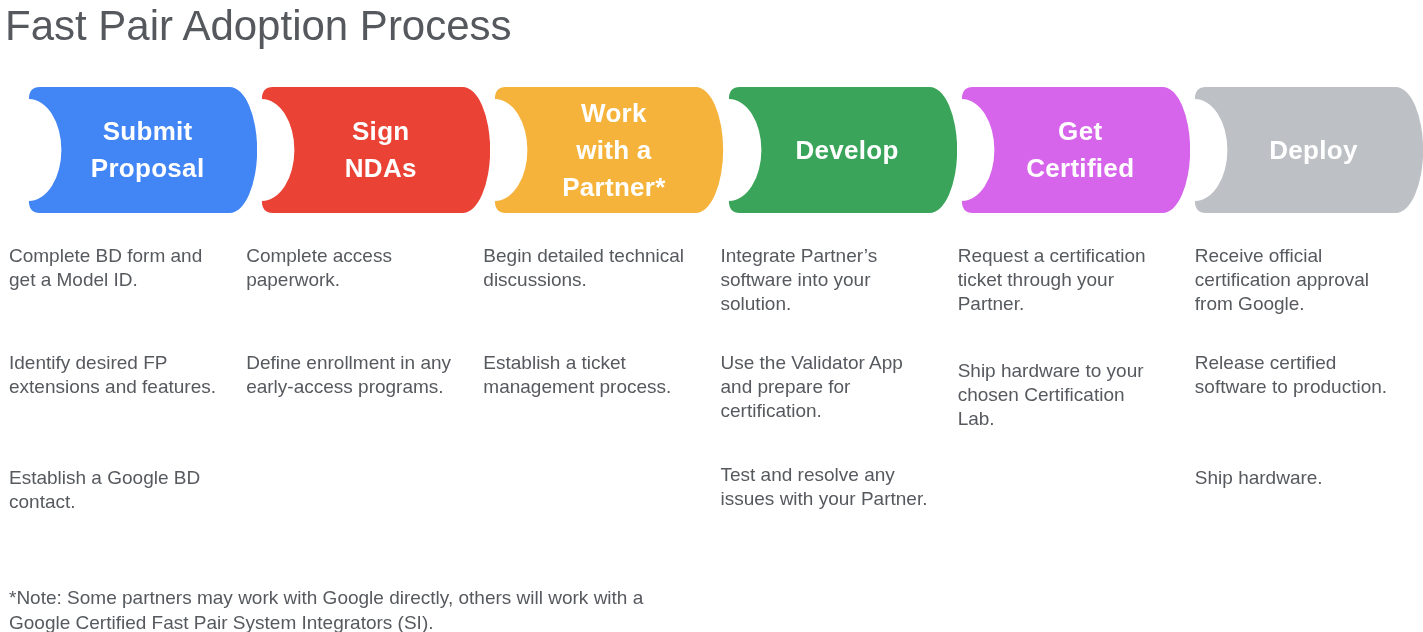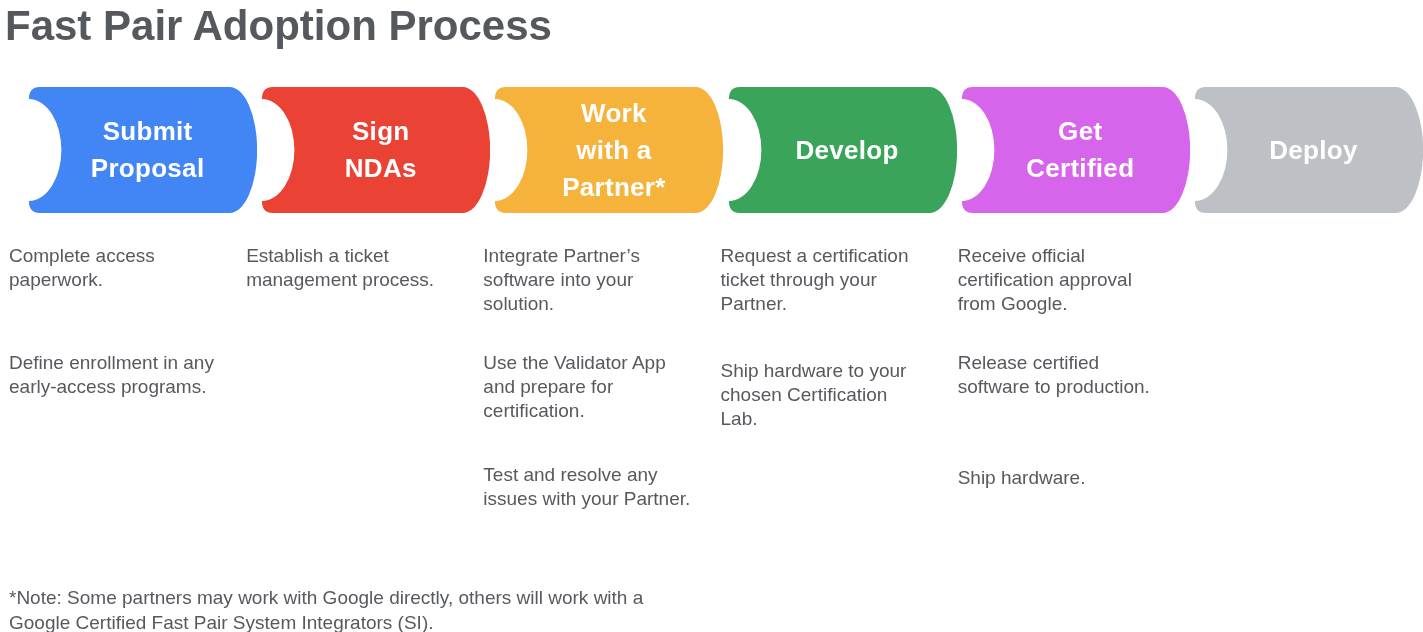--- a/index.html
+++ b/index.html
@@ -9,21 +9,21 @@
     overflow: hidden;
     font-family: "Liberation Sans", sans-serif;
     color: #56595e;
   }
   .page { position: relative; width: 1423px; height: 632px; }
 
   .title {
     margin: 0;
     padding: 3px 0 0 5px;
     font-size: 42px;
-    font-weight: 700;
+    font-weight: 400;
     letter-spacing: 0px;
     color: #55585d;
     line-height: 46px;
   }
 
   
   .band {
     margin-top: 37px;
     display: grid;
     grid-template-columns: repeat(6, 1fr);
@@ -124,27 +124,33 @@
       <svg viewBox="0 0 237 128" preserveAspectRatio="none">
         <path d="M 16,1 L 209,1 A 28,63 0 0 1 209,127 L 16,127 Q 5,127 5,115 A 33,51 0 0 0 5,13 Q 5,1 16,1 Z" fill="#BDC1C6"></path>
       </svg>
       <div class="step-label">Deploy</div>
     </div>
 
   </div>
 
   <div class="details">
 
+    <div class="col">
+      <div class="cell r1">Complete BD form and get a Model ID.</div>
+      <div class="cell r2">Identify desired FP extensions and features.</div>
+      <div class="cell r3">Establish a Google BD contact.</div>
+    </div>
 
     <div class="col">
       <div class="cell r1">Complete access paperwork.</div>
       <div class="cell r2">Define enrollment in any early-access programs.</div>
     </div>
 
     <div class="col">
+      <div class="cell r1">Begin detailed technical discussions.</div>
       <div class="cell r3">Establish a ticket management process.</div>
     </div>
 
     <div class="col">
       <div class="cell r1">Integrate Partner’s software into your solution.</div>
       <div class="cell r3">Use the Validator App and prepare for certification.</div>
       <div class="cell r2">Test and resolve any issues with your Partner.</div>
     </div>
 
     <div class="col">

